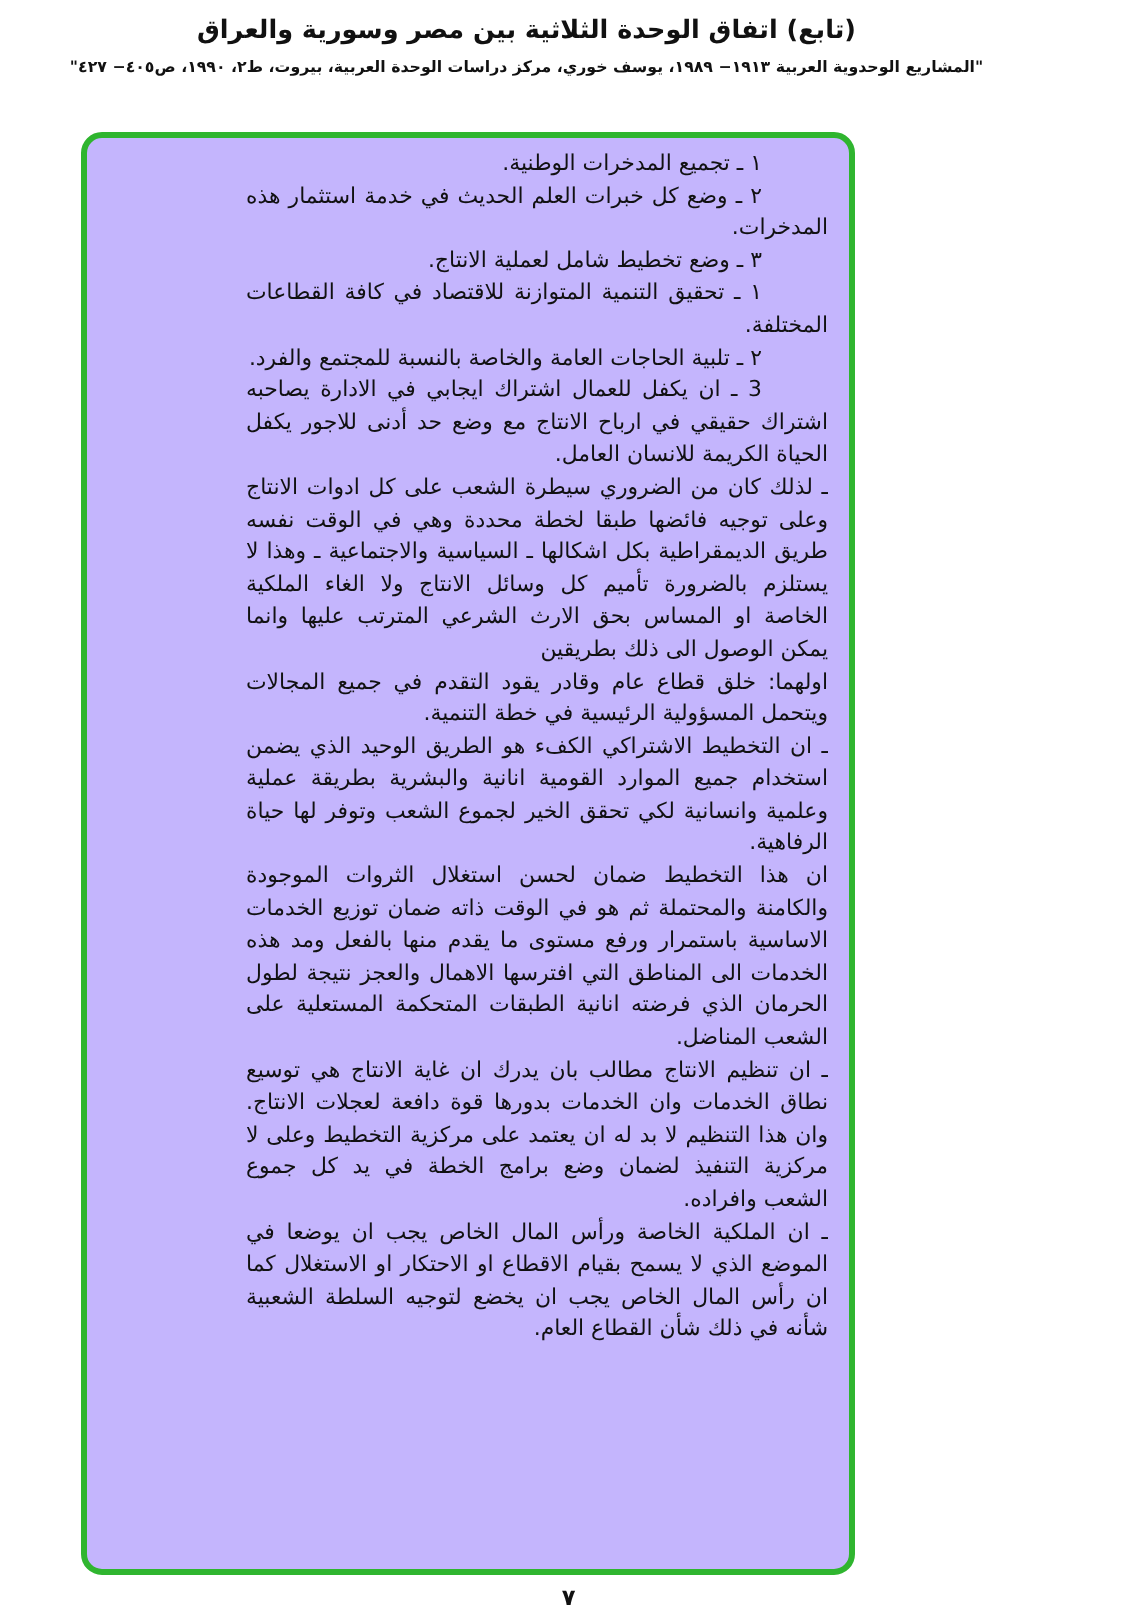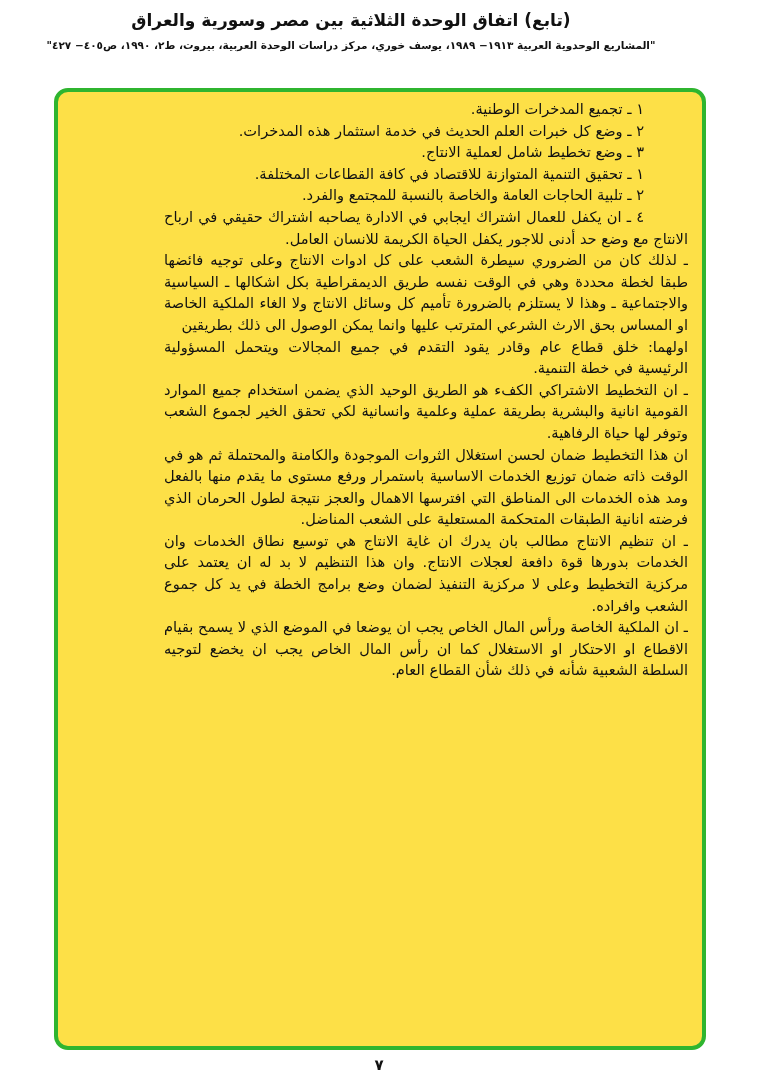--- a/index.html
+++ b/index.html
@@ -27,25 +27,25 @@
   }
   .doc-citation {
     margin-top: 9px;
     font-size: 10.5px;
     font-weight: bold;
   }
   .green-box {
     position: absolute;
     left: 54px;
     top: 88px;
-    width: 652px;
+    width: 516px;
     height: 962px;
     border: 4px solid #2fb52f;
     border-radius: 14px;
-    background: #fde047;
+    background: #c4b5fd;
   }
   .text-block {
     position: absolute;
     top: 6px;
     right: 14px;
     left: 106px;
     bottom: 6px;
     direction: rtl;
     text-align: justify;
     font-size: 14.6px;
@@ -74,21 +74,21 @@
   <div class="doc-citation">"المشاريع الوحدوية العربية ١٩١٣− ١٩٨٩، يوسف خوري، مركز دراسات الوحدة العربية، بيروت، ط٢، ١٩٩٠، ص٤٠٥− ٤٢٧"</div>
 </header>
 
 <div class="green-box" style="border-color: rgb(47, 181, 47);">
   <div class="text-block">
       <p class="para indent">١ ـ تجميع المدخرات الوطنية.</p>
       <p class="para indent">٢ ـ وضع كل خبرات العلم الحديث في خدمة استثمار هذه المدخرات.</p>
       <p class="para indent">٣ ـ وضع تخطيط شامل لعملية الانتاج.</p>
       <p class="para indent">١ ـ تحقيق التنمية المتوازنة للاقتصاد في كافة القطاعات المختلفة.</p>
       <p class="para indent">٢ ـ تلبية الحاجات العامة والخاصة بالنسبة للمجتمع والفرد.</p>
-      <p class="para indent">٤ ـ ان يكفل للعمال اشتراك ايجابي في الادارة يصاحبه اشتراك حقيقي في ارباح الانتاج مع وضع حد أدنى للاجور يكفل الحياة الكريمة للانسان العامل.</p>
+      <p class="para indent">3 ـ ان يكفل للعمال اشتراك ايجابي في الادارة يصاحبه اشتراك حقيقي في ارباح الانتاج مع وضع حد أدنى للاجور يكفل الحياة الكريمة للانسان العامل.</p>
       <p class="para">ـ لذلك كان من الضروري سيطرة الشعب على كل ادوات الانتاج وعلى توجيه فائضها طبقا لخطة محددة وهي في الوقت نفسه طريق الديمقراطية بكل اشكالها ـ السياسية والاجتماعية ـ وهذا لا يستلزم بالضرورة تأميم كل وسائل الانتاج ولا الغاء الملكية الخاصة او المساس بحق الارث الشرعي المترتب عليها وانما يمكن الوصول الى ذلك بطريقين</p>
       <p class="para">اولهما: خلق قطاع عام وقادر يقود التقدم في جميع المجالات ويتحمل المسؤولية الرئيسية في خطة التنمية.</p>
       <p class="para">ـ ان التخطيط الاشتراكي الكفء هو الطريق الوحيد الذي يضمن استخدام جميع الموارد القومية انانية والبشرية بطريقة عملية وعلمية وانسانية لكي تحقق الخير لجموع الشعب وتوفر لها حياة الرفاهية.</p>
       <p class="para">ان هذا التخطيط ضمان لحسن استغلال الثروات الموجودة والكامنة والمحتملة ثم هو في الوقت ذاته ضمان توزيع الخدمات الاساسية باستمرار ورفع مستوى ما يقدم منها بالفعل ومد هذه الخدمات الى المناطق التي افترسها الاهمال والعجز نتيجة لطول الحرمان الذي فرضته انانية الطبقات المتحكمة المستعلية على الشعب المناضل.</p>
       <p class="para">ـ ان تنظيم الانتاج مطالب بان يدرك ان غاية الانتاج هي توسيع نطاق الخدمات وان الخدمات بدورها قوة دافعة لعجلات الانتاج. وان هذا التنظيم لا بد له ان يعتمد على مركزية التخطيط وعلى لا مركزية التنفيذ لضمان وضع برامج الخطة في يد كل جموع الشعب وافراده.</p>
       <p class="para">ـ ان الملكية الخاصة ورأس المال الخاص يجب ان يوضعا في الموضع الذي لا يسمح بقيام الاقطاع او الاحتكار او الاستغلال كما ان رأس المال الخاص يجب ان يخضع لتوجيه السلطة الشعبية شأنه في ذلك شأن القطاع العام.</p>
     </div>
 </div>
 
 <footer class="page-footer">

